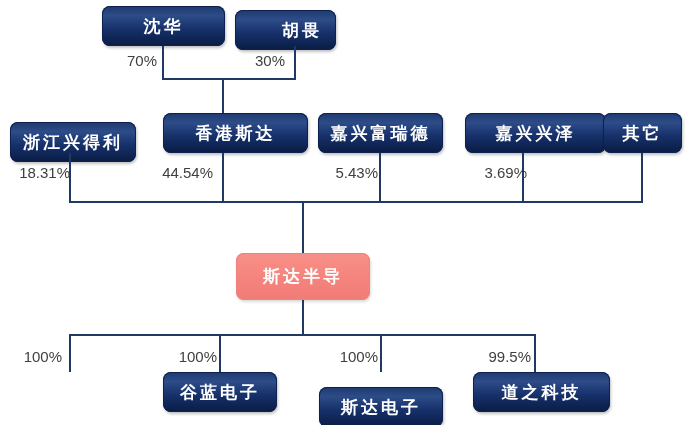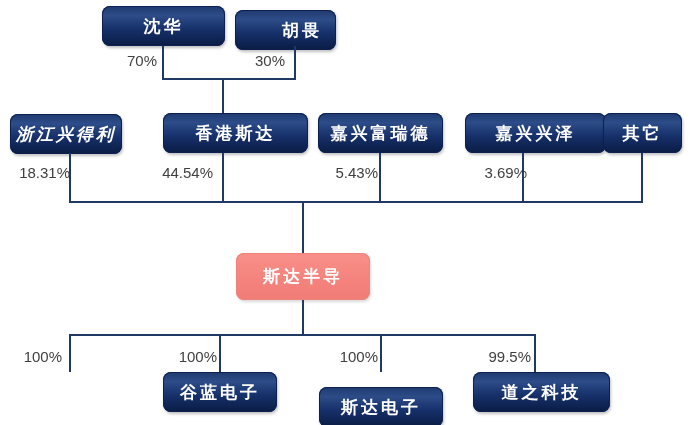--- a/index.html
+++ b/index.html
@@ -58,21 +58,21 @@
   <div class="node" style="left:235px; top:10px; width:101px;padding-left:33px;">胡畏</div>
 
   <div class="pct" style="left:95px; top:51px; width:62px;">70%</div>
   <div class="pct" style="left:223px; top:51px; width:62px;">30%</div>
 
   <div class="vline" style="left:162px; top:46px; height:33px;"></div>
   <div class="vline" style="left:294px; top:46px; height:33px;"></div>
   <div class="hline" style="left:162px; top:78px; width:134px;"></div>
   <div class="vline" style="left:222px; top:79px; height:34px;"></div>
 
-  <div class="node" style="left:10px; top:114px; width:112px;font-style:italic;">浙江兴得利</div>
+  <div class="node" style="left:10px; top:122px; width:126px;">浙江兴得利</div>
   <div class="node" style="left:163px; top:113px; width:145px;">香港斯达</div>
   <div class="node" style="left:318px; top:113px; width:125px;">嘉兴富瑞德</div>
   <div class="node" style="left:465px; top:113px; width:141px;">嘉兴兴泽</div>
   <div class="node" style="left:603px; top:113px; width:79px;">其它</div>
 
   <div class="pct" style="left:0px; top:163px; width:70px;">18.31%</div>
   <div class="pct" style="left:143px; top:163px; width:70px;">44.54%</div>
   <div class="pct" style="left:310px; top:163px; width:68px;">5.43%</div>
   <div class="pct" style="left:459px; top:163px; width:68px;">3.69%</div>
 

